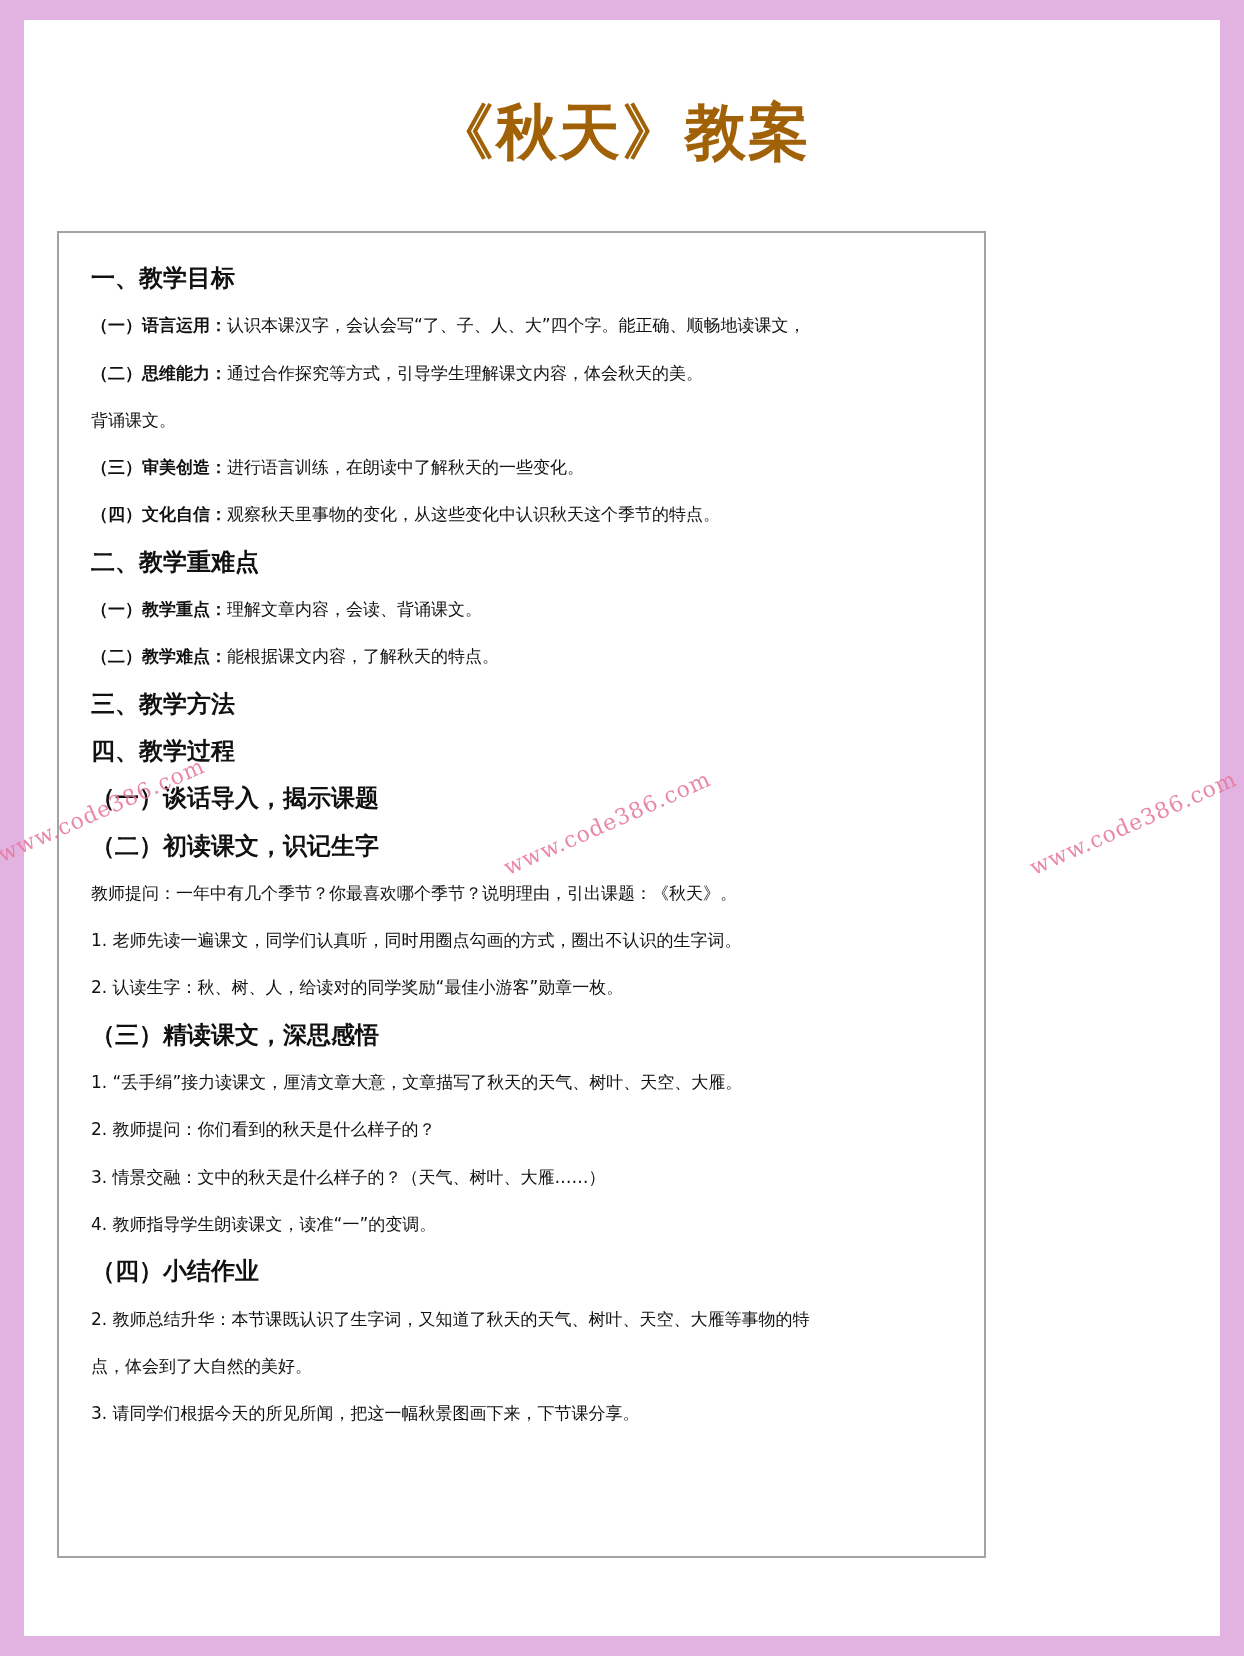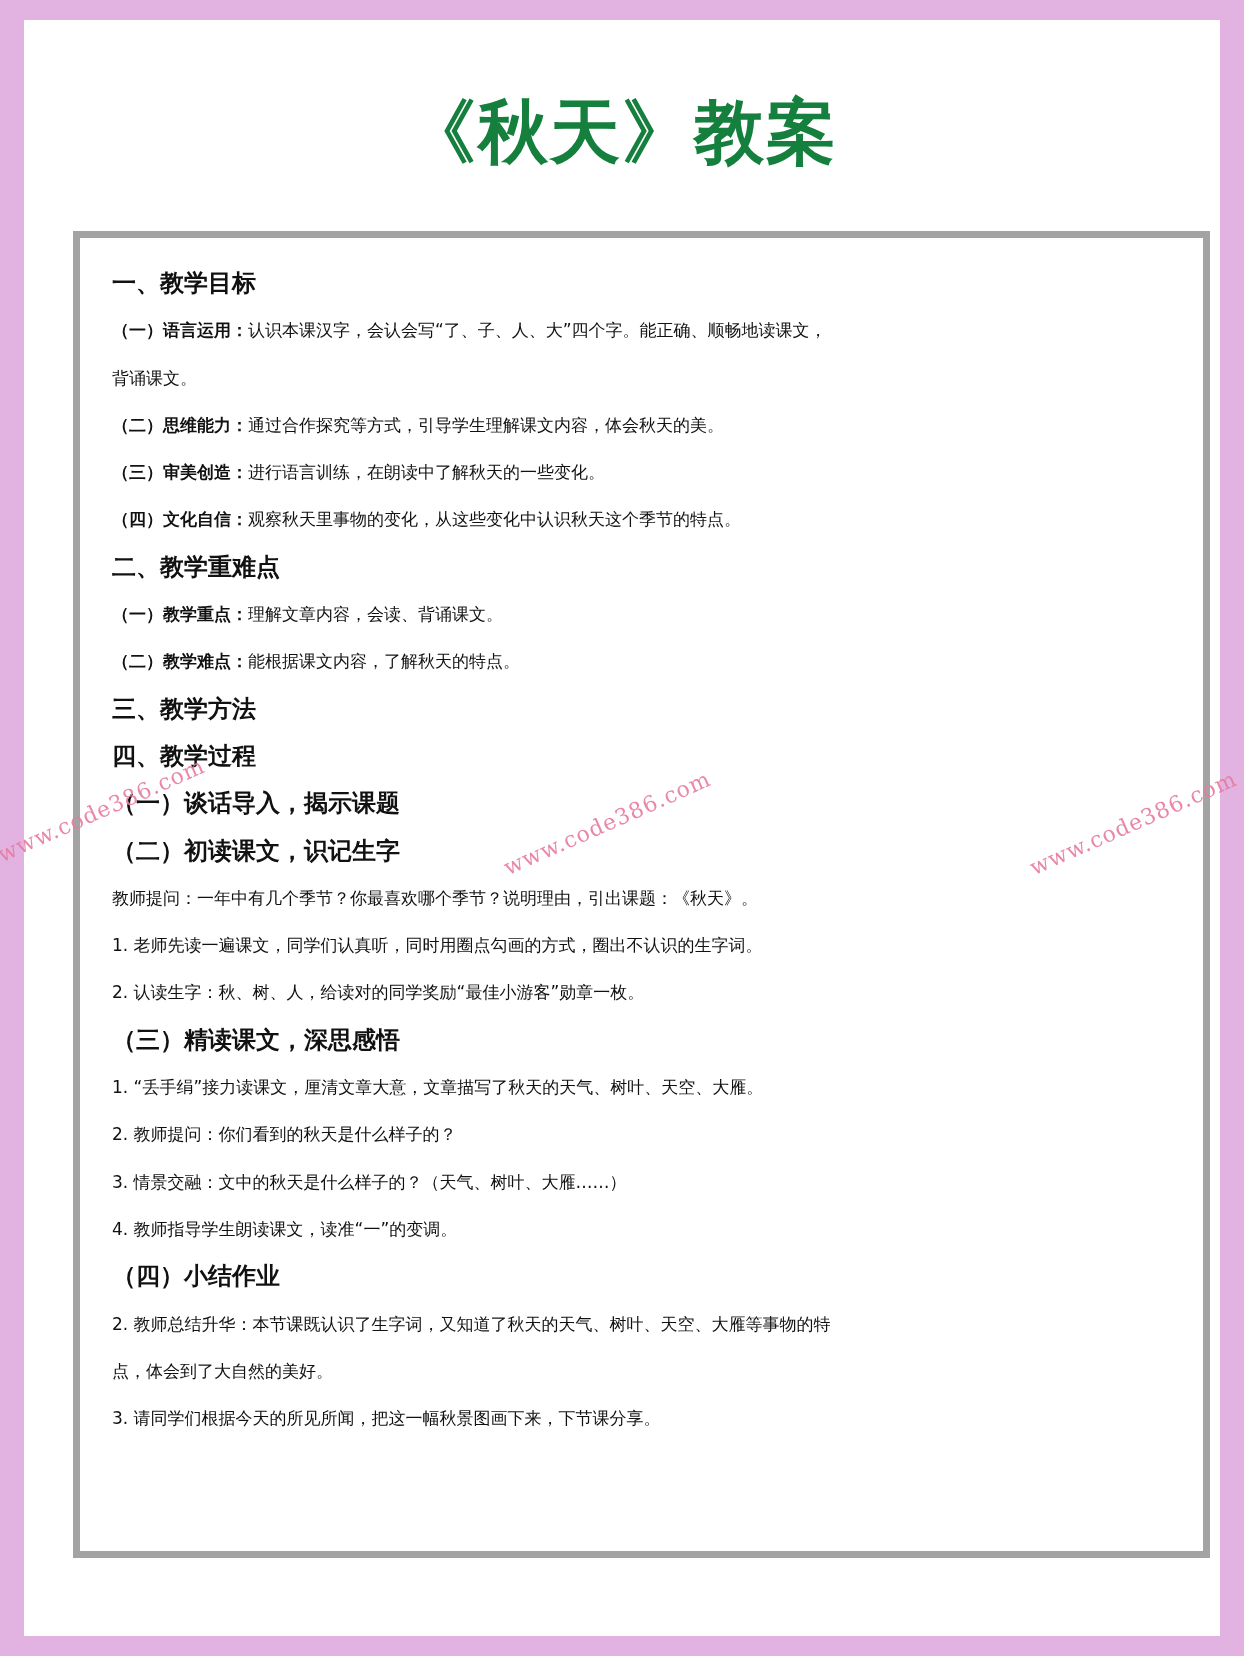--- a/index.html
+++ b/index.html
@@ -14,31 +14,31 @@
     position: absolute;
     left: 24px; top: 20px;
     width: 1196px; height: 1616px;
     background: #ffffff;
   }
   .title {
     position: absolute;
     left: 0; right: 0;
     top: 62px;
     text-align: center;
-    font-size: 70px;
+    font-size: 61px;
     font-weight: bold;
     letter-spacing: 2px;
-    color: #15803d;
+    color: #a16207;
     line-height: 100px;
   }
   .box {
     position: absolute;
-    left: 49px; top: 211px;
-    width: 1137px; height: 1327px;
-    border: 7px solid #a3a3a3;
+    left: 33px; top: 211px;
+    width: 929px; height: 1327px;
+    border: 2px solid #a3a3a3;
     box-sizing: border-box;
   }
   .content {
     position: absolute;
     left: 32px; top: 22px;
     right: 20px;
   }
   .line {
     font-size: 17px;
     line-height: 47.3px;
@@ -66,24 +66,24 @@
 <div class="page">
   <div class="title">《秋天》教案</div>
 
   <div class="box">
     <div class="content">
 
       <div class="line h">一、教学目标</div>
       <div class="line">
         <span class="b">（一）语言运用：</span><span>认识本课汉字，会认会写“了、子、人、大”四个字。能正确、顺畅地读课文，</span>
       </div>
-      <div class="line">背诵课文。</div>
       <div class="line">
         <span class="b">（二）思维能力：</span><span>通过合作探究等方式，引导学生理解课文内容，体会秋天的美。</span>
       </div>
+      <div class="line">背诵课文。</div>
       <div class="line">
         <span class="b">（三）审美创造：</span><span>进行语言训练，在朗读中了解秋天的一些变化。</span>
       </div>
       <div class="line">
         <span class="b">（四）文化自信：</span><span>观察秋天里事物的变化，从这些变化中认识秋天这个季节的特点。</span>
       </div>
 
       <div class="line h">二、教学重难点</div>
       <div class="line">
         <span class="b">（一）教学重点：</span><span>理解文章内容，会读、背诵课文。</span>

